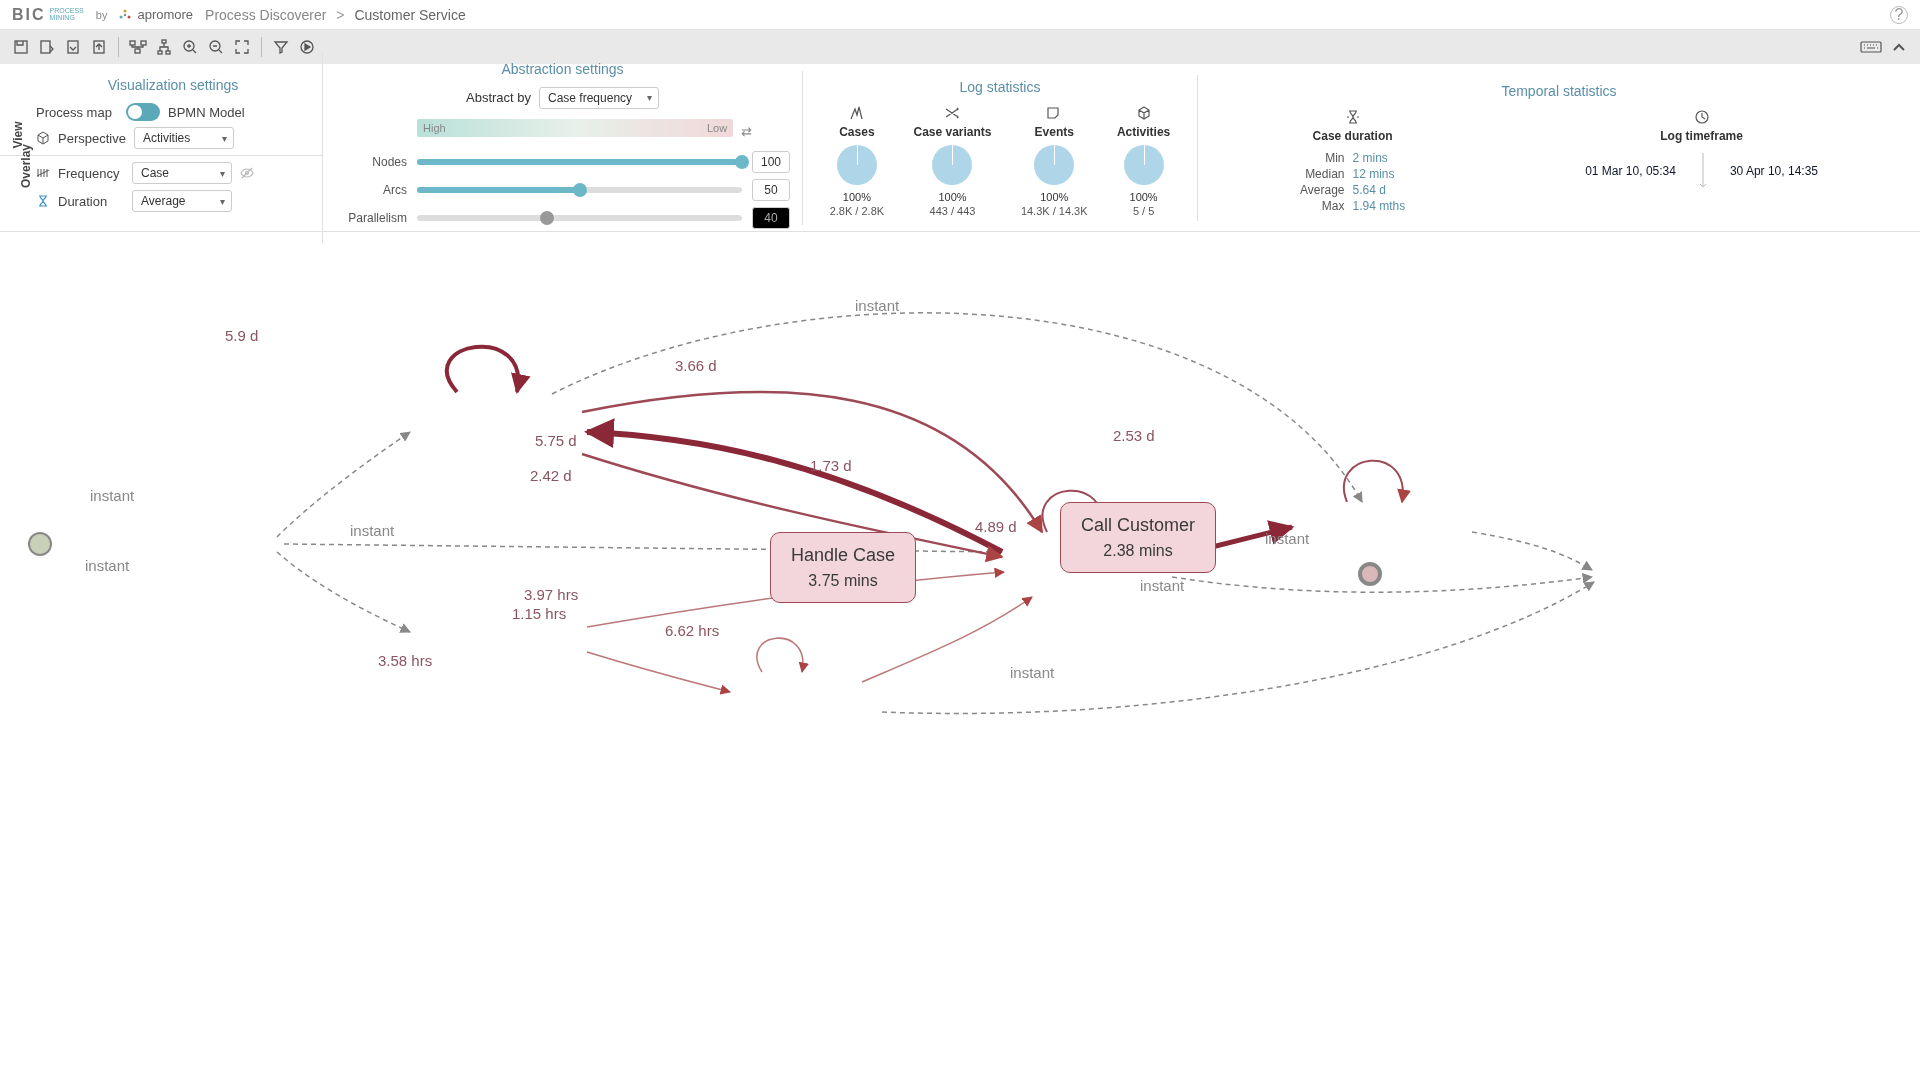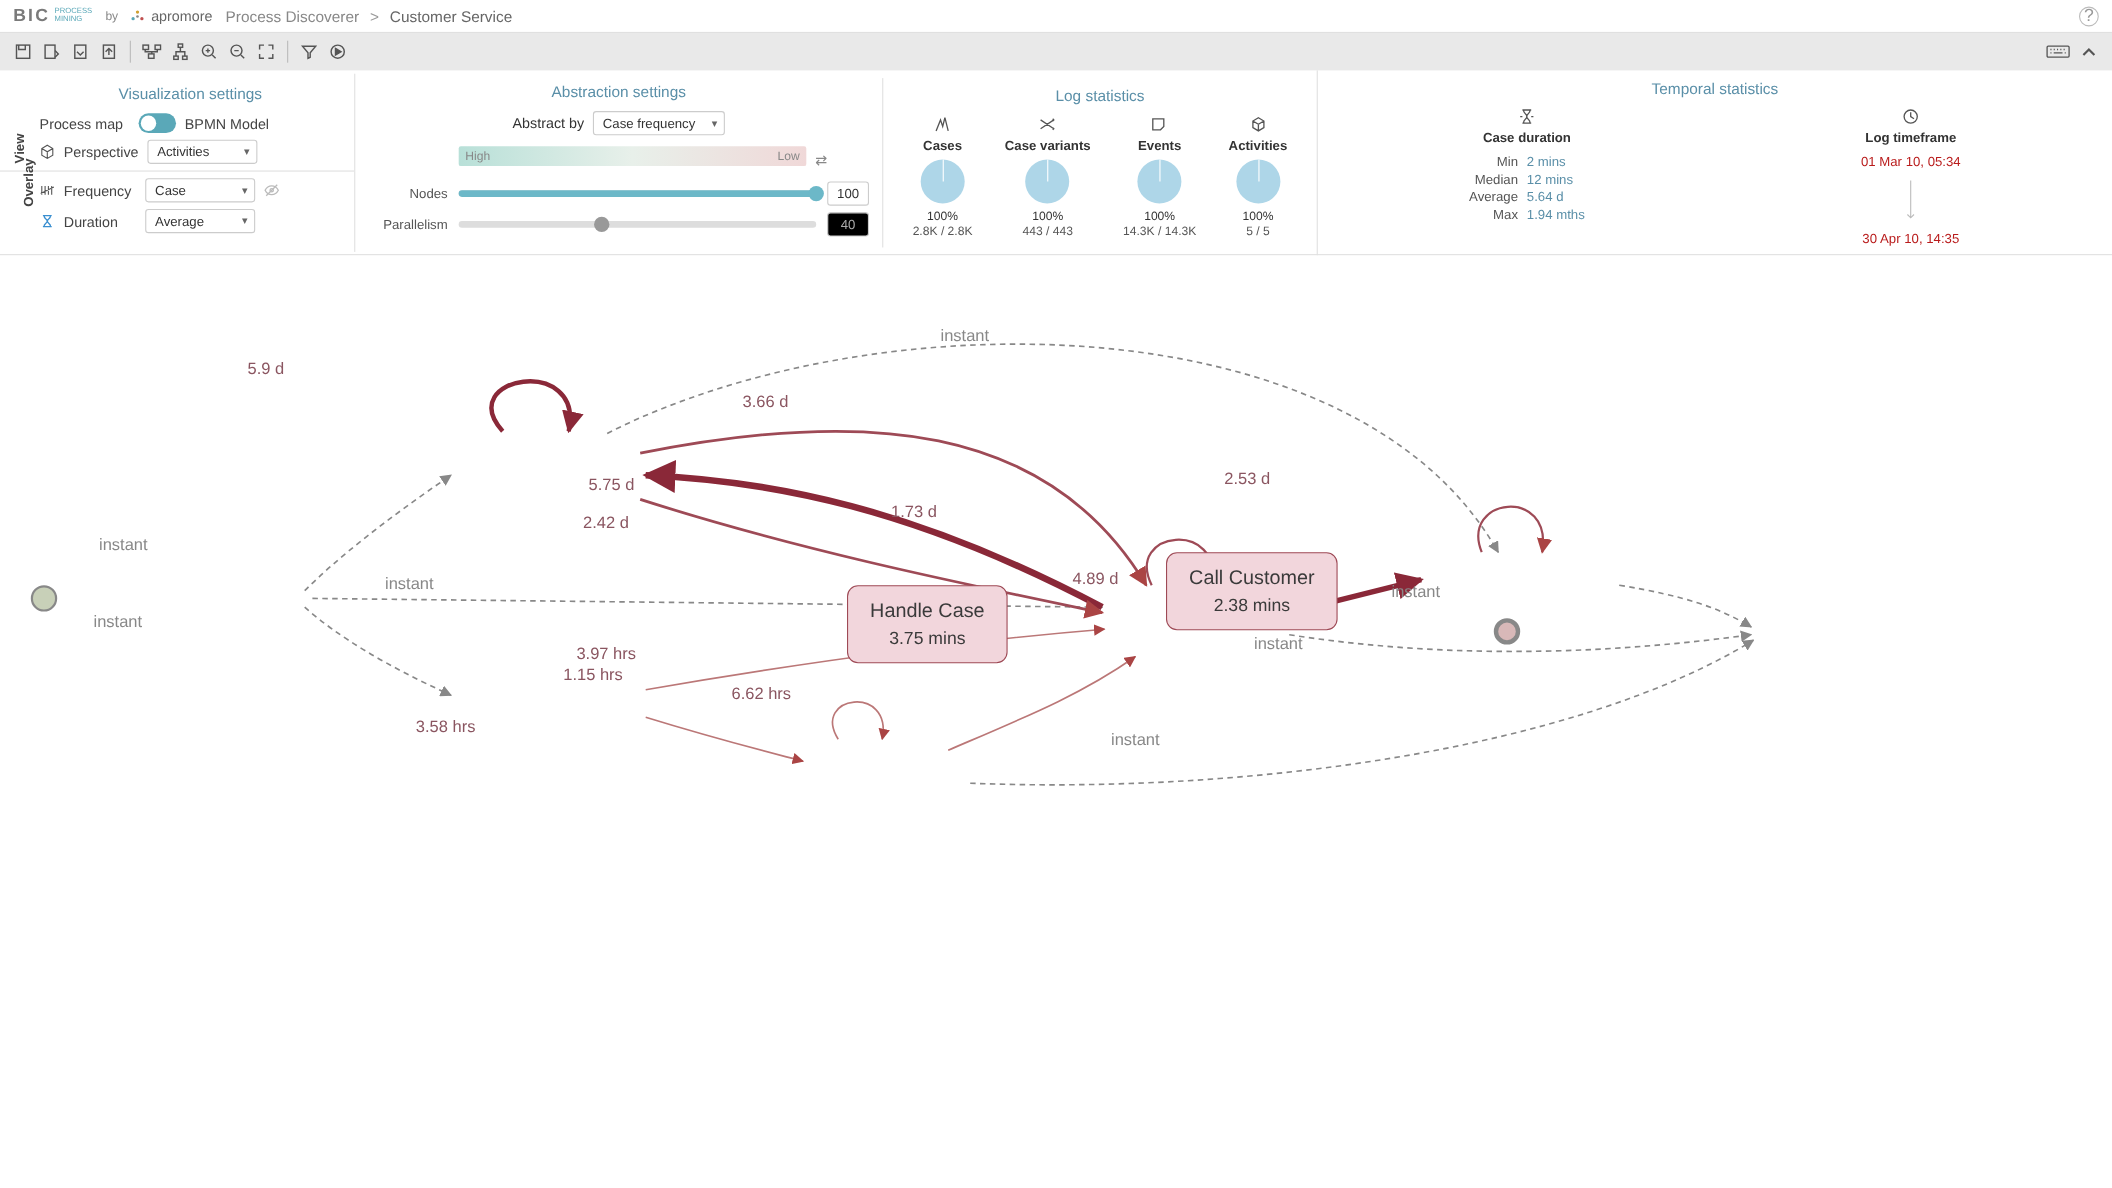--- a/index.html
+++ b/index.html
@@ -58,21 +58,21 @@
 .pie::after { content: ''; position: absolute; left: 50%; top: 0; width: 1px; height: 50%; background: #fff; }
 .stat-pct { font-size: 11px; }
 .stat-cnt { font-size: 11px; color: #555; }
 
 .col-temp { flex: 1; }
 .temp-grid { display: flex; justify-content: space-around; text-align: center; }
 .temp-col { display: flex; flex-direction: column; align-items: center; gap: 2px; }
 .temp-rows { display: grid; grid-template-columns: auto auto; gap: 2px 8px; font-size: 12px; margin-top: 6px; }
 .temp-rows .k { text-align: right; color: #555; }
 .temp-rows .v { text-align: left; color: #5a8fa8; }
-.temp-log { display: flex; flex-direction: column; align-items: center; gap: 8px; font-size: 12px; margin-top: 6px; color: #b91c1c; }
+.temp-log { display: flex; flex-direction: row; align-items: center; gap: 21px; font-size: 12px; margin-top: 6px; color: #0f172a; }
 .temp-arrow { height: 40px; color: #aaa; }
 
 .canvas { position: relative; width: 100%; height: 620px; }
 .node { position: absolute; border: 1.5px solid #9e4a56; border-radius: 10px; background: #f2d6dc; padding: 12px 20px; text-align: center; font-size: 16px; color: #3a3a3a; }
 .node.dark { background: #a03348; color: #fff; border-color: #7a2536; }
 .node-title { font-size: 18px; margin-bottom: 6px; }
 .node-sub { font-size: 16px; }
 .startnode { position: absolute; width: 24px; height: 24px; border-radius: 50%; background: #c8d0b8; border: 2px solid #888; }
 .endnode { position: absolute; width: 24px; height: 24px; border-radius: 50%; background: #d8b8b8; border: 4px solid #888; }
 .edge-label { position: absolute; font-size: 15px; color: #8a5560; }
@@ -256,20 +256,28 @@
       <span class="swaparrows">⇄</span>
       <span style="width:38px"></span>
     </div>
     <div class="slider-row">
       <span class="sl-lbl">Nodes</span>
       <div class="slider">
           <div class="slider-fill" style="width:100%"></div>
           <div class="slider-thumb" style="left:100%"></div>
         </div>
       <div class="slider-val">100</div>
+    </div>
+    <div class="slider-row">
+      <span class="sl-lbl">Arcs</span>
+      <div class="slider">
+          <div class="slider-fill" style="width:50%"></div>
+          <div class="slider-thumb" style="left:50%"></div>
+        </div>
+      <div class="slider-val">50</div>
     </div>
     <div class="slider-row">
       <span class="sl-lbl">Parallelism</span>
       <div class="slider gray">
           <div class="slider-thumb" style="left:40%"></div>
         </div>
       <div class="slider-val dis">40</div>
     </div>
   </div>
 

